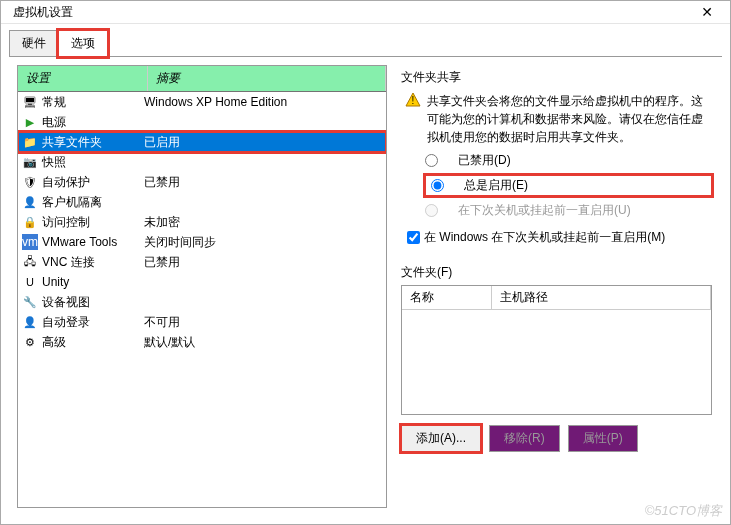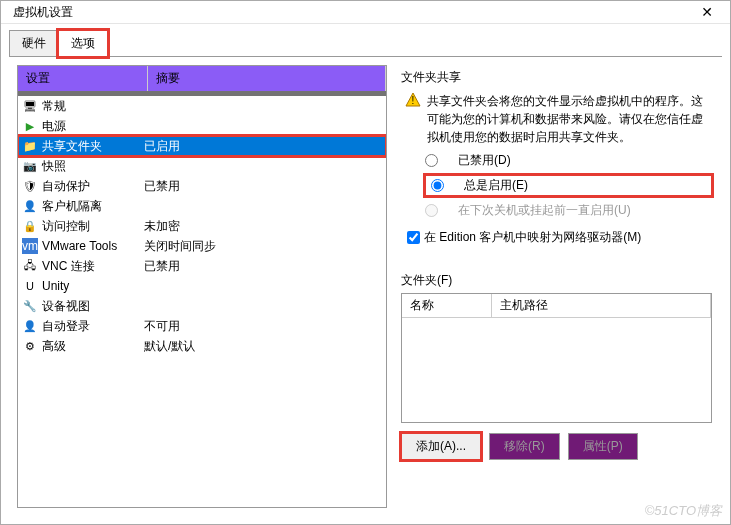--- a/index.html
+++ b/index.html
@@ -6,40 +6,40 @@
 body { font-family: "Microsoft YaHei", "Segoe UI", Tahoma, sans-serif; font-size: 12px; background: #fff; color: #000; }
 .window { width: 731px; height: 525px; border: 1px solid #aaa; background: #fff; position: relative; }
 .titlebar { height: 23px; display: flex; align-items: center; justify-content: space-between; padding: 0 8px; border-bottom: 1px solid #e5e5e5; }
 .titlebar .title { font-size: 12px; padding-left: 4px; }
 .titlebar .close { width: 30px; text-align: center; font-size: 14px; cursor: default; }
 .tabs { display: flex; padding: 6px 8px 0 8px; }
 .tab { padding: 4px 12px; border: 1px solid #999; background: #f0f0f0; margin-right: -1px; cursor: default; position: relative; }
 .tab.active { background: #fff; border-bottom: 1px solid #fff; z-index: 2; }
 .tab-panel { border-top: 1px solid #999; margin: -1px 8px 8px 8px; padding: 8px; display: flex; gap: 12px; height: 460px; }
 .left-pane { width: 370px; border: 1px solid #999; display: flex; flex-direction: column; }
-.list-header { display: flex; border-bottom: 5px solid #737373; background: #8b5cf6; }
+.list-header { display: flex; border-bottom: 1px solid #737373; background: #86efac; font-style: italic; }
 .list-header .col { padding: 4px 8px; border-right: 1px solid #ccc; }
 .col-setting { width: 130px; }
 .col-summary { flex: 1; }
 .list-body { flex: 1; overflow: auto; background: #fff; }
 .row { display: flex; align-items: center; height: 20px; padding: 0 4px; }
 .row.selected { background: #0078d7; color: #fff; }
 .row .icon-cell { width: 16px; height: 16px; display: inline-flex; align-items: center; justify-content: center; margin-right: 4px; font-size: 11px; }
 .row .c1 { width: 122px; display: flex; align-items: center; }
 .row .c2 { flex: 1; }
 .right-pane { flex: 1; display: flex; flex-direction: column; gap: 10px; padding: 4px 2px; }
 .section-title { font-size: 12px; margin-bottom: 4px; }
 .warning-box { display: flex; gap: 6px; padding: 2px 0 6px 4px; }
 .warning-icon { width: 16px; height: 16px; flex-shrink: 0; }
 .warning-text { font-size: 12px; line-height: 1.5; }
 .radio-group { padding-left: 24px; display: flex; flex-direction: column; gap: 6px; }
 .radio-item { display: flex; align-items: center; gap: 20px; }
 .radio-item.disabled { color: #999; }
 .check-item { display: flex; align-items: center; gap: 4px; padding-left: 6px; }
-.folders-section { margin-top: 16px; }
+.folders-section { margin-top: 8px; }
 .folder-list { border: 1px solid #999; height: 130px; background: #fff; }
 .folder-list-header { display: flex; border-bottom: 1px solid #ccc; }
 .folder-list-header .fcol { padding: 3px 8px; border-right: 1px solid #ccc; font-size: 12px; }
 .fcol-name { width: 90px; }
 .fcol-path { flex: 1; }
 .button-row { display: flex; gap: 8px; margin-top: 10px; }
 .btn { padding: 4px 14px; border: 1px solid #999; background: #efefef; font-size: 12px; cursor: default; }
 .btn.disabled { color: #999; background: #701a75; }
 .hl-red { outline: 3px solid #e53b32; outline-offset: -1px; }
 .watermark { position: absolute; right: 8px; bottom: 4px; color: #ccc; font-size: 13px; font-style: italic; }
@@ -64,20 +64,21 @@
       <div class="list-header">
         <div class="col col-setting">设置</div>
         <div class="col col-summary">摘要</div>
       </div>
       <div class="list-body" id="list-body">
           <div class="row">
             <div class="c1">
               <span class="icon-cell">🖥</span>
               <span>常规</span>
             </div>
+            <div class="c2">Windows XP Home Edition</div>
           </div>
           <div class="row">
             <div class="c1">
               <span class="icon-cell" style="color: rgb(42, 157, 42);">▶</span>
               <span>电源</span>
             </div>
             <div class="c2"></div>
           </div>
           <div class="row selected hl-red">
             <div class="c1">
@@ -178,21 +179,21 @@
             <input type="radio" name="sh" checked="" style="">
             <span>总是启用(E)</span>
           </label>
           <label class="radio-item disabled">
             <input type="radio" name="sh" disabled="" style="">
             <span>在下次关机或挂起前一直启用(U)</span>
           </label>
         </div>
         <label class="check-item" style="margin-top:10px">
           <input type="checkbox" checked="" style="">
-          <span>在 Edition 客户机中映射为网络驱动器(M)</span>
+          <span>在 Windows 在下次关机或挂起前一直启用(M)</span>
         </label>
       </div>
 
       <div class="folders-section">
         <div class="section-title">文件夹(F)</div>
         <div class="folder-list">
           <div class="folder-list-header">
             <div class="fcol fcol-name">名称</div>
             <div class="fcol fcol-path">主机路径</div>
           </div>

